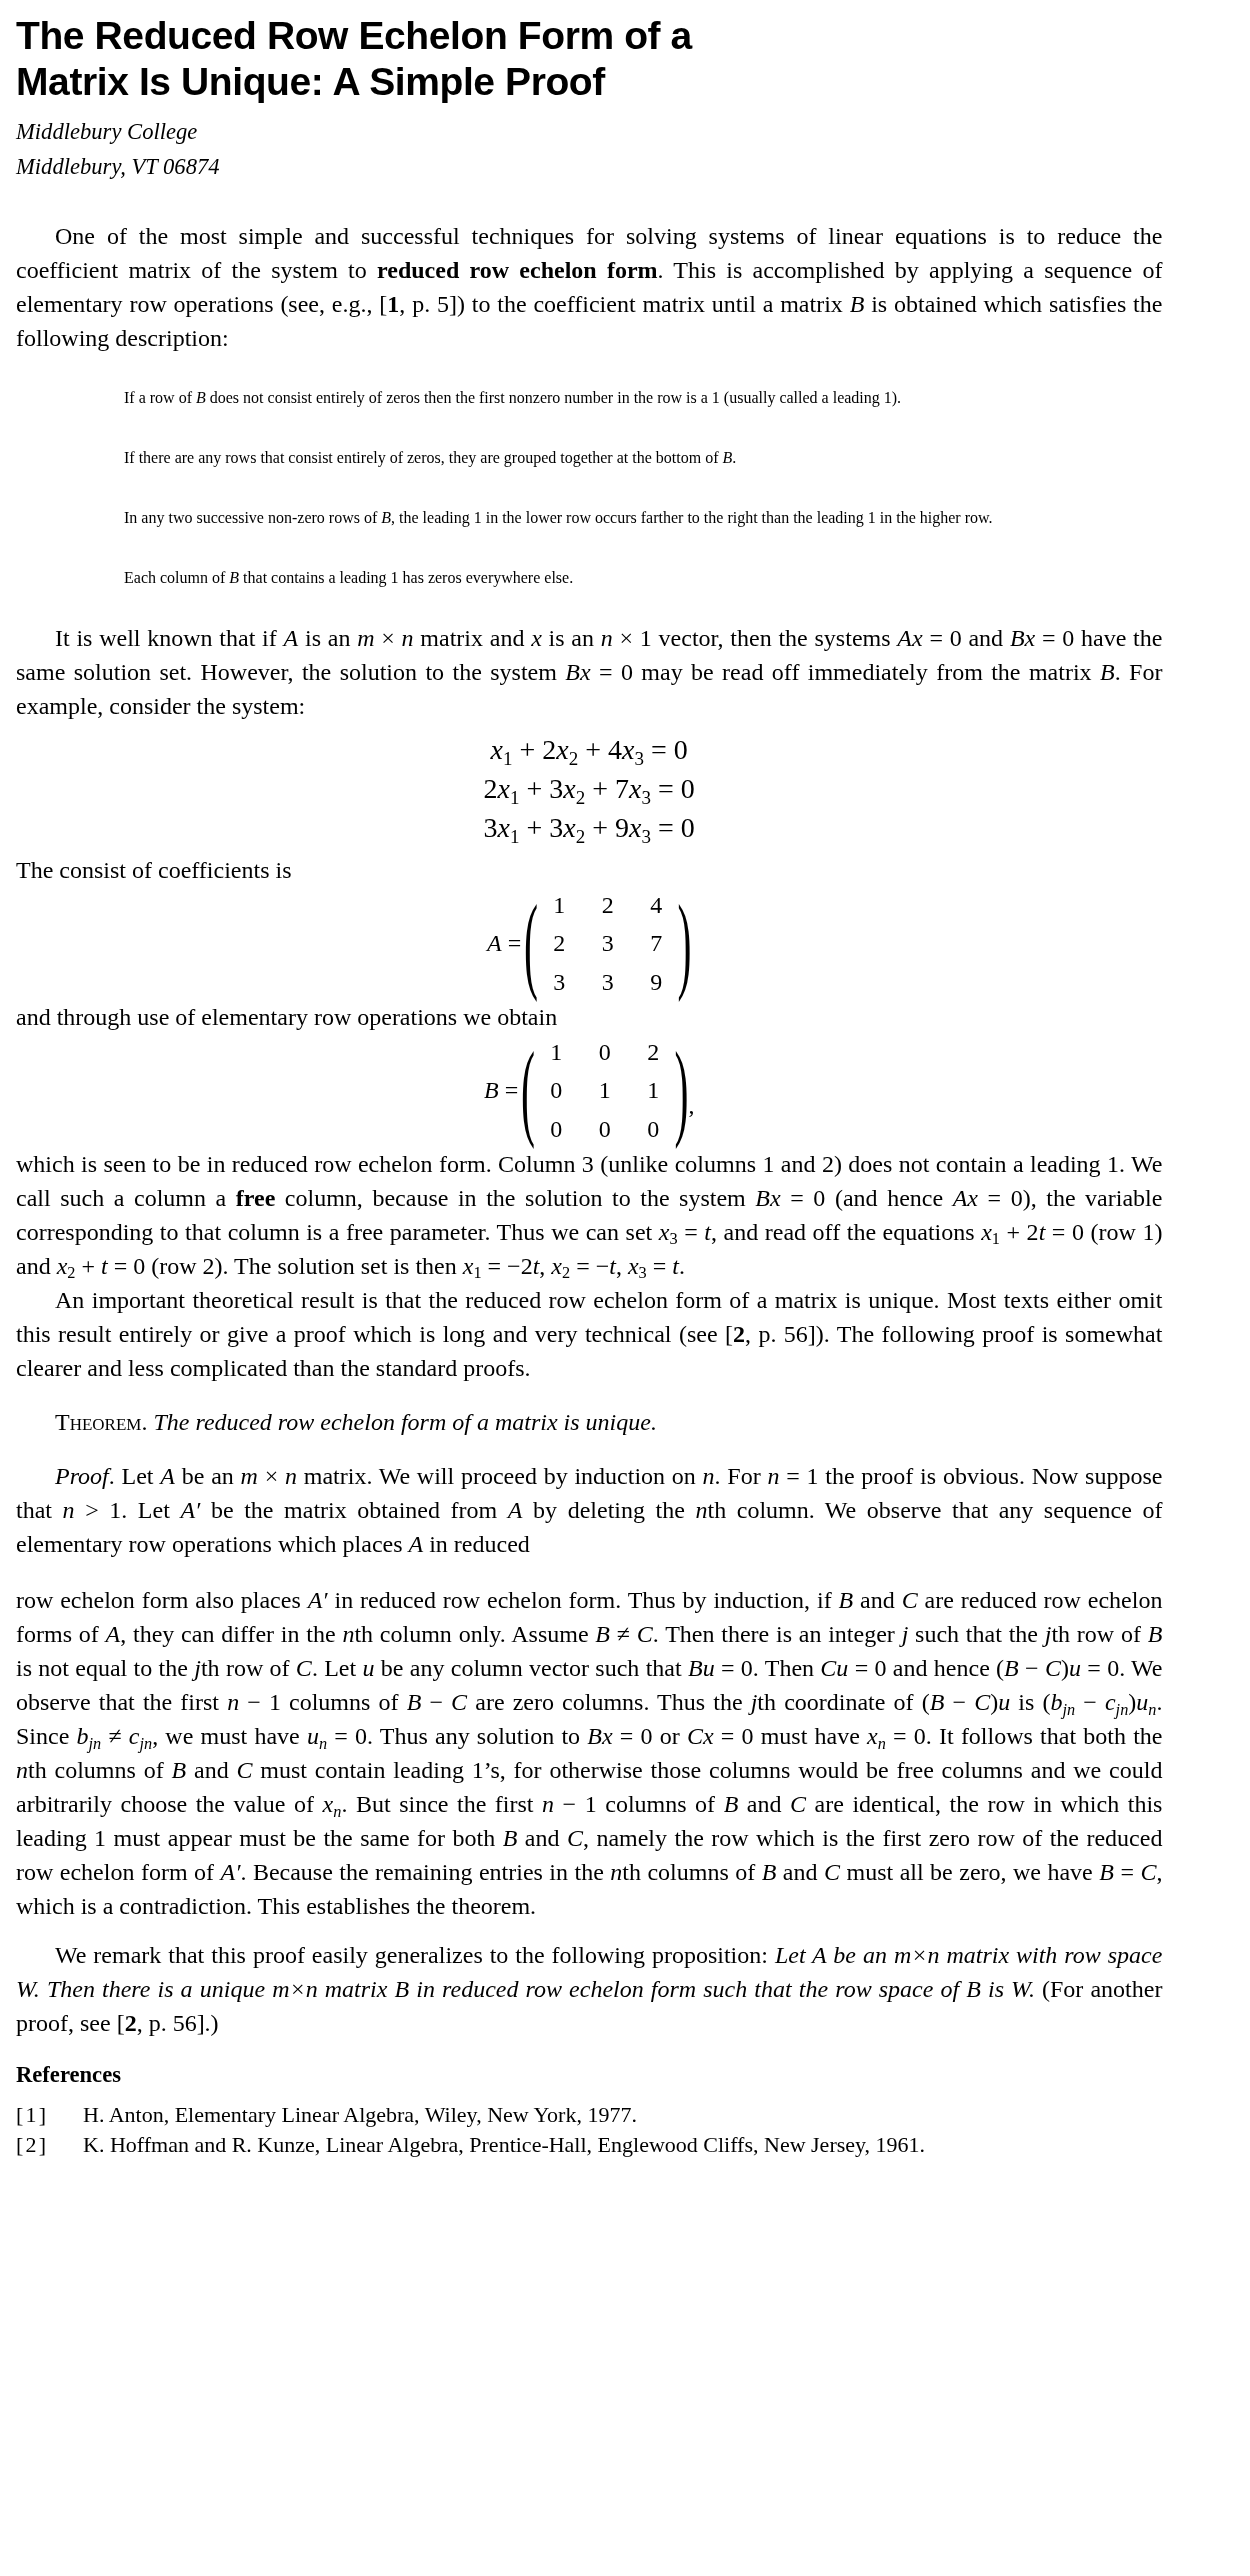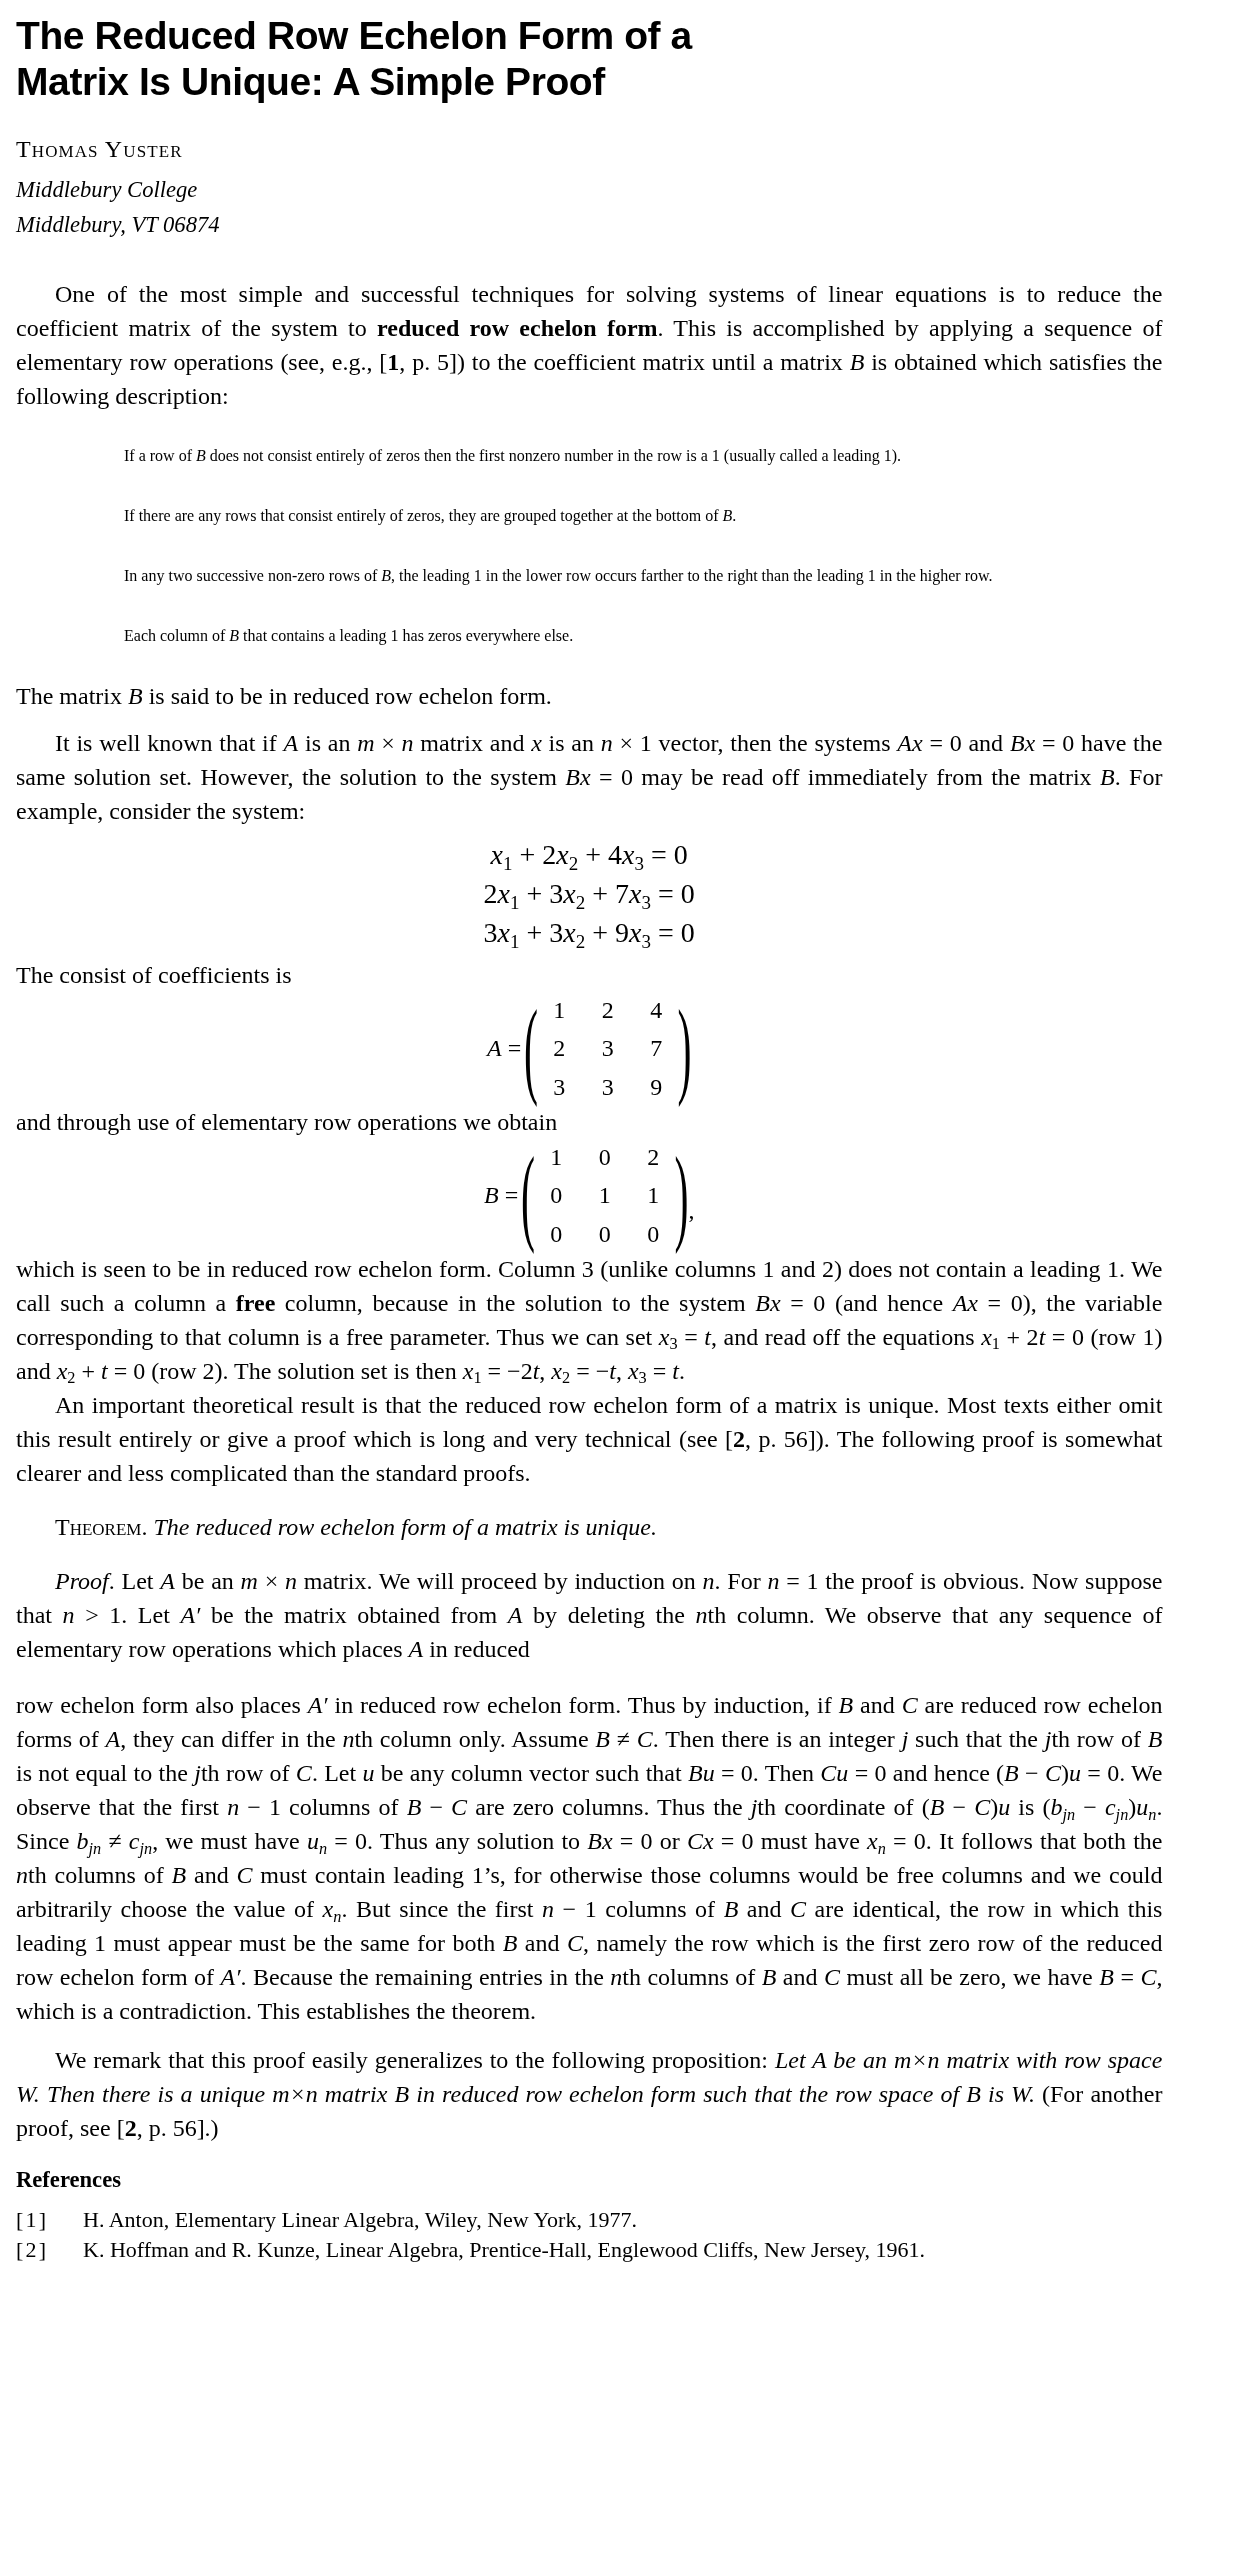--- a/index.html
+++ b/index.html
@@ -61,37 +61,35 @@
 </head>
 <body>
 
 <div class="page">
 
   <h1 class="title">
     <span class="tline">The Reduced Row Echelon Form of a</span>
     <span class="tline">Matrix Is Unique: A Simple Proof</span>
   </h1>
 
-  <div class="author">Thomas Yuster</div>
 
   <div class="affil">
     <div>Middlebury College</div>
     <div>Middlebury, VT 06874</div>
   </div>
 
   <p class="para indent mt-intro">One of the most simple and successful techniques for solving systems of linear equations is to reduce the coefficient matrix of the system to <b>reduced row echelon form</b>. This is accomplished by applying a sequence of elementary row operations (see, e.g., [<b>1</b>, p. 5]) to the coefficient matrix until a matrix <i>B</i> is obtained which satisfies the following description:</p>
 
   <div class="rules">
     <p class="rule">If a row of <i>B</i> does not consist entirely of zeros then the first nonzero number in the row is a 1 (usually called a leading 1).</p>
     <p class="rule">If there are any rows that consist entirely of zeros, they are grouped together at the bottom of <i>B</i>.</p>
     <p class="rule">In any two successive non-zero rows of <i>B</i>, the leading 1 in the lower row occurs farther to the right than the leading 1 in the higher row.</p>
     <p class="rule">Each column of <i>B</i> that contains a leading 1 has zeros everywhere else.</p>
   </div>
 
-  <p class="para">The matrix <i>B</i> is said to be in reduced row echelon form.</p>
 
   <p class="para indent mt-sm">It is well known that if <i>A</i> is an <i>m</i> × <i>n</i> matrix and <i>x</i> is an <i>n</i> × 1 vector, then the systems <i>Ax</i> = 0 and <i>Bx</i> = 0 have the same solution set. However, the solution to the system <i>Bx</i> = 0 may be read off immediately from the matrix <i>B</i>. For example, consider the system:</p>
 
   <div class="eqs">
     <div class="eq"><i>x</i><sub>1</sub> + 2<i>x</i><sub>2</sub> + 4<i>x</i><sub>3</sub> = 0</div>
     <div class="eq">2<i>x</i><sub>1</sub> + 3<i>x</i><sub>2</sub> + 7<i>x</i><sub>3</sub> = 0</div>
     <div class="eq">3<i>x</i><sub>1</sub> + 3<i>x</i><sub>2</sub> + 9<i>x</i><sub>3</sub> = 0</div>
   </div>
 
   <p class="para">The consist of coefficients is</p>

